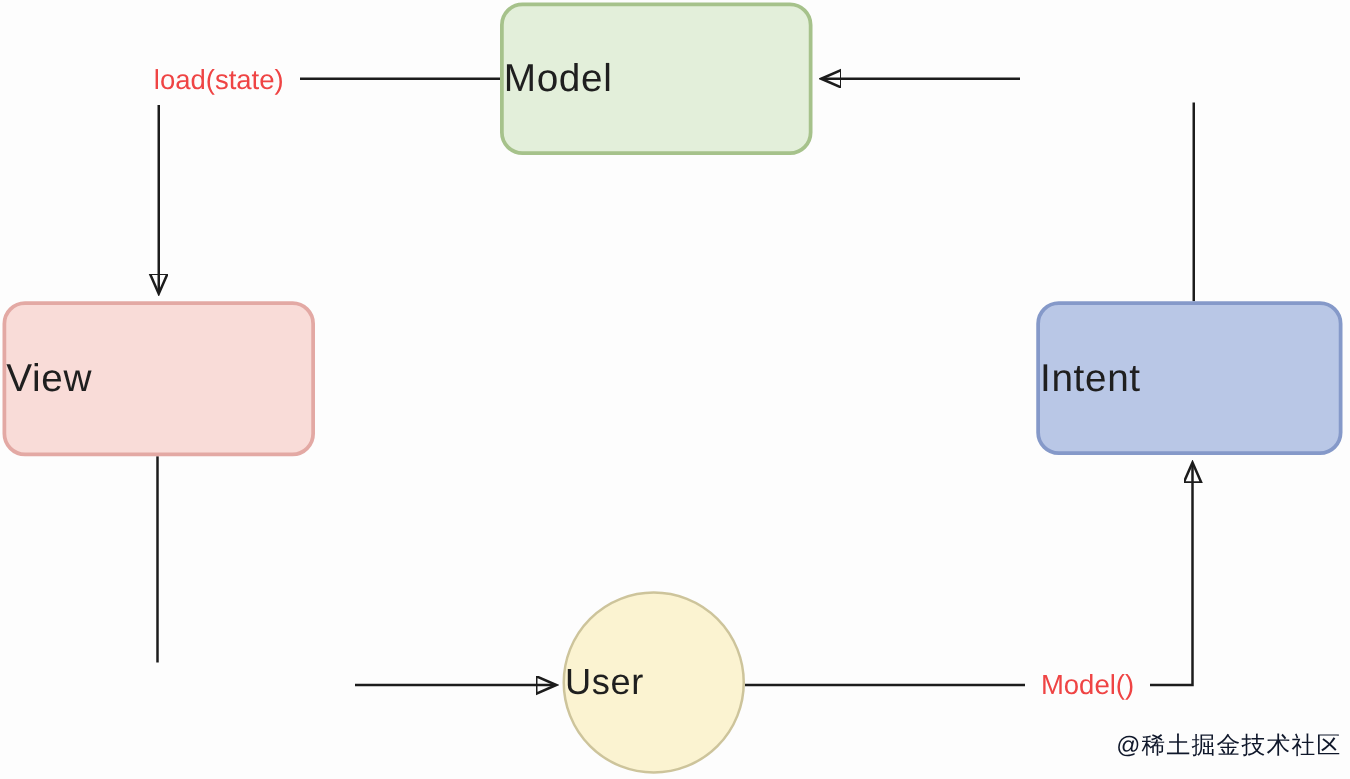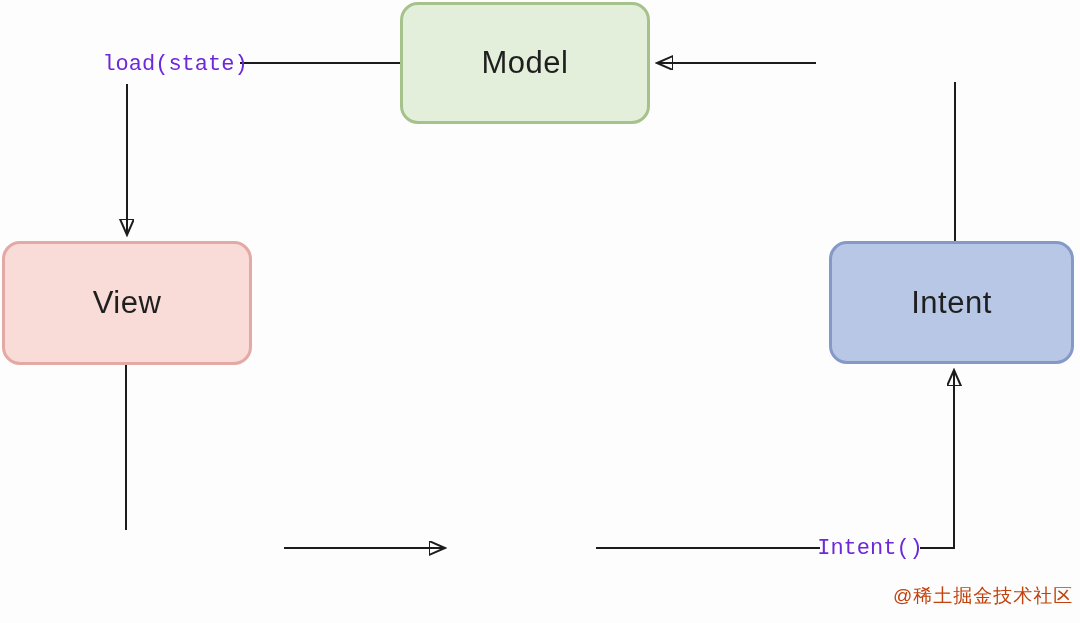--- a/index.html
+++ b/index.html
@@ -23,21 +23,20 @@
   }
   svg.edges path {
     fill: none;
     stroke: #1c1c1c;
     stroke-width: 2;
   }
   .node {
     position: absolute;
     display: flex;
     align-items: center;
-    justify-content: center;
     box-sizing: border-box;
     color: #1f1f1f;
     font-size: 31px;
     letter-spacing: 0.5px;
   }
   .node.rect {
     border-radius: 18px;
   }
   .node-model {
     left: 400px; top: 2px;
@@ -62,33 +61,32 @@
     width: 146px; height: 146px;
     background: #fbf3d1;
     border: 2px solid #cdc49b;
     border-radius: 50%;
     font-size: 29px;
   }
   .edge-label {
     position: absolute;
     transform: translate(-50%, -50%);
     font-size: 22px;
-    color: #6d28d9;
+    color: #ef4444;
     white-space: nowrap;
-    font-family: Liberation Mono, monospace;
   }
   .edge-label-load    { left: 175px; top: 64px;  }
   .edge-label-input   { left: 888px; top: 63px;  }
   .edge-label-display { left: 197px; top: 548px; }
   .edge-label-action  { left: 870px; top: 548px; }
   .watermark {
     position: absolute;
     left: 893px; top: 583px;
     font-size: 19px;
-    color: #c2410c;
+    color: #0f172a;
     letter-spacing: 1px;
     white-space: nowrap;
   }
 </style>
 </head>
 <body>
 
 <div class="canvas">
 
   <svg class="edges" viewBox="0 0 1080 623" xmlns="http://www.w3.org/2000/svg">
@@ -120,22 +118,25 @@
   </div>
 
   <div class="node rect node-view">
     <span>View</span>
   </div>
 
   <div class="node rect node-intent">
     <span>Intent</span>
   </div>
 
+  <div class="node node-user">
+    <span>User</span>
+  </div>
 
   <span class="edge-label edge-label-load">load(state)</span>
 
 
 
-  <span class="edge-label edge-label-action">Intent()</span>
+  <span class="edge-label edge-label-action">Model()</span>
 
   <span class="watermark">@稀土掘金技术社区</span>
 
 </div>
 
 </body></html>

